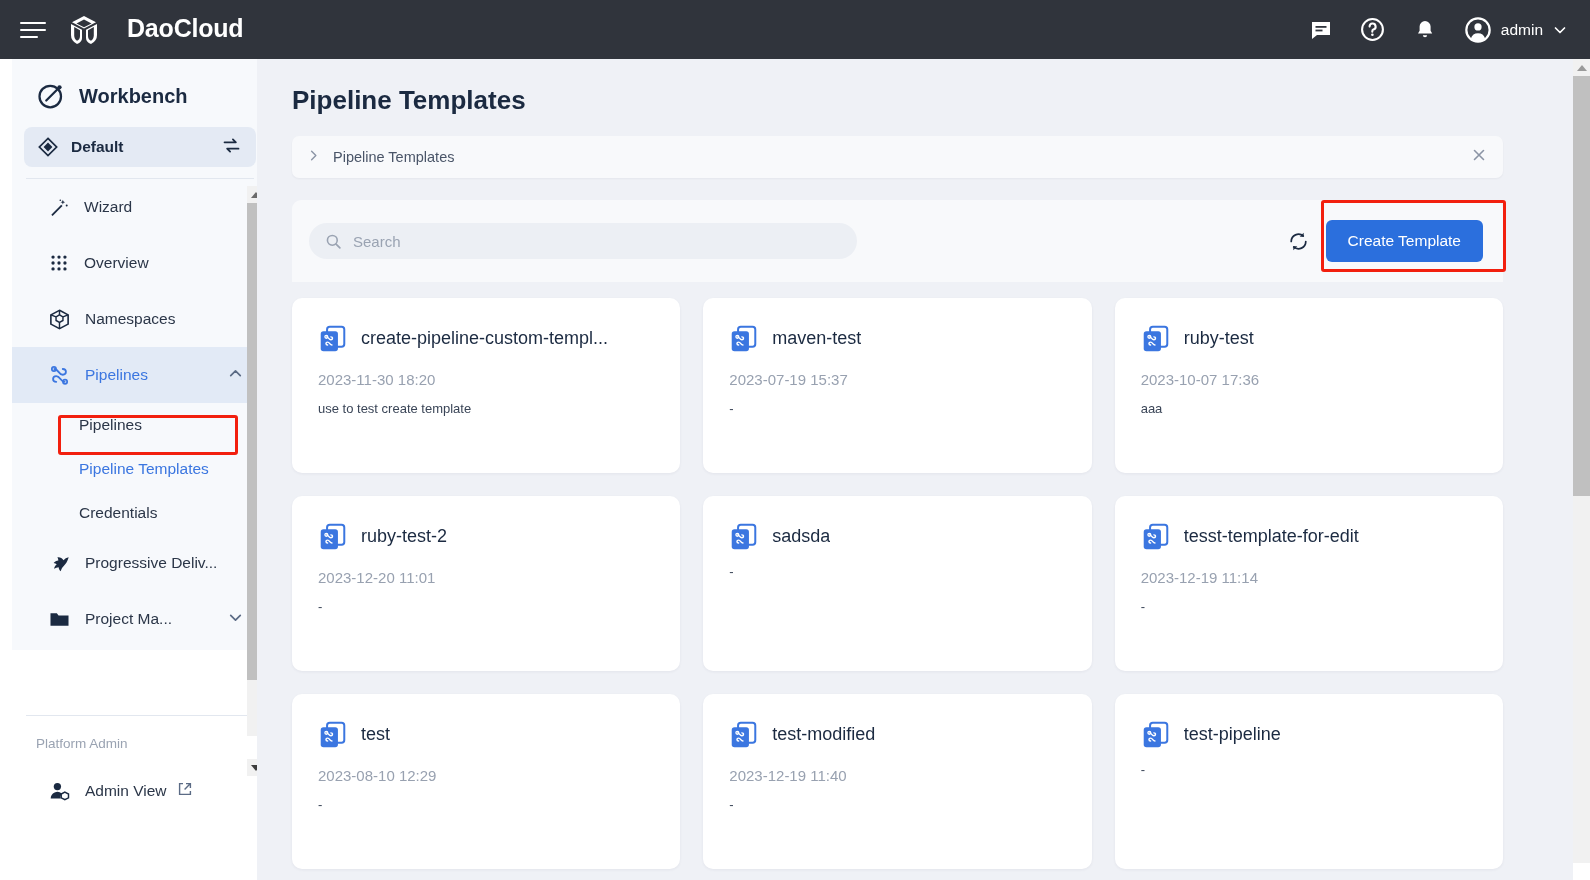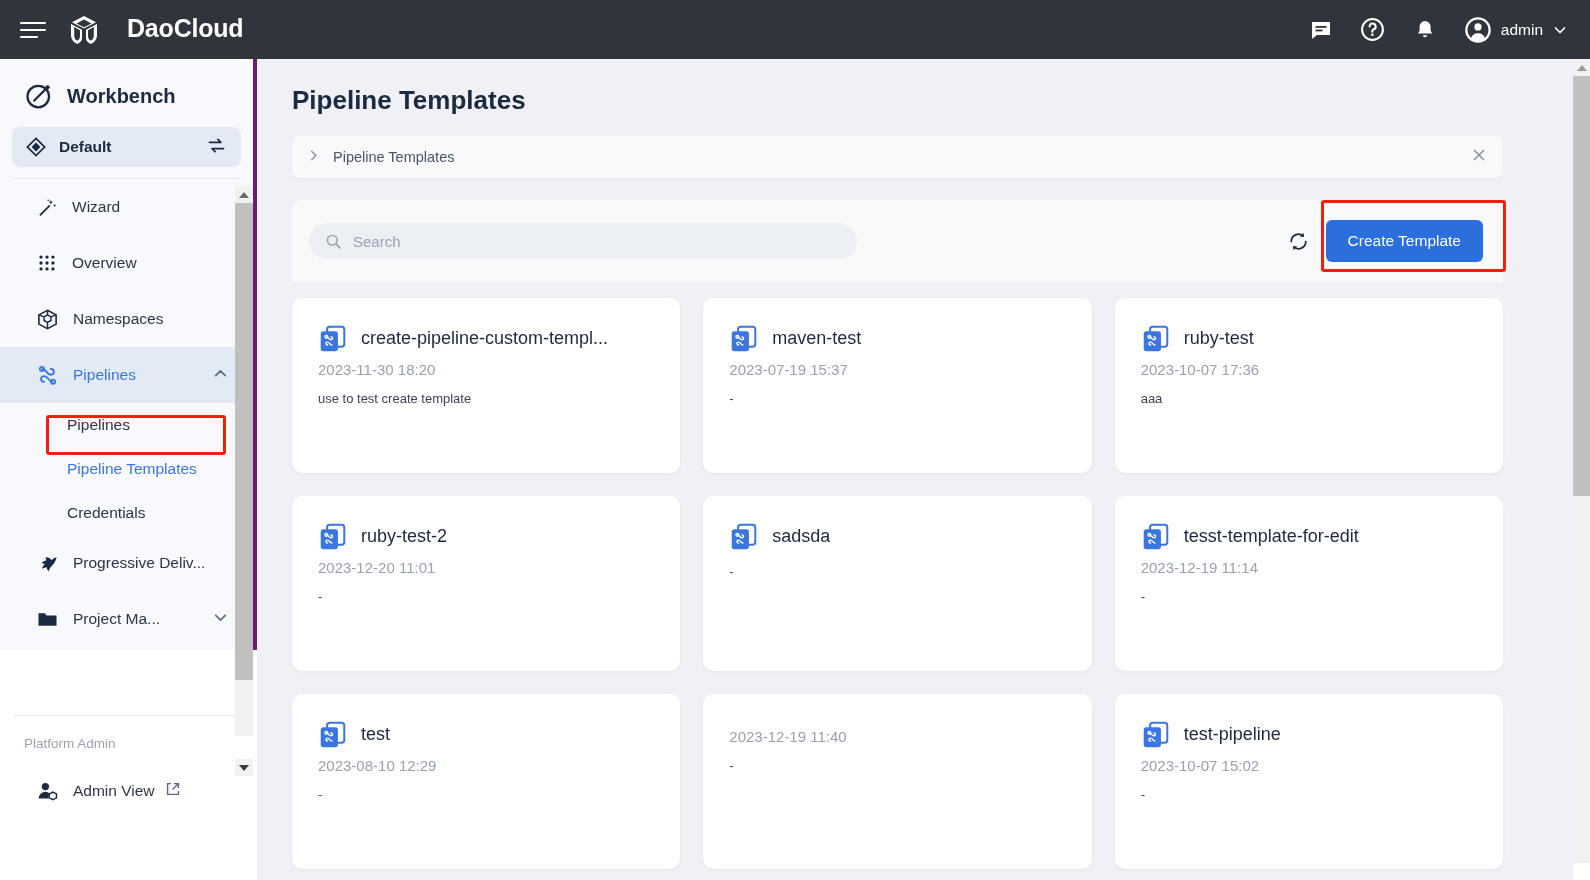--- a/index.html
+++ b/index.html
@@ -28,22 +28,22 @@
   .brand-name { color: #ffffff; font-size: 25px; font-weight: bold; letter-spacing: -0.2px; }
   .topbar-right {
     margin-left: auto; display: flex; align-items: center; gap: 26px; margin-right: 22px;
   }
   .ticon { width: 26px; height: 26px; display: flex; align-items: center; justify-content: center; cursor: pointer; }
   .user-chip { display: flex; align-items: center; gap: 9px; cursor: pointer; }
   .user-name { color: #fff; font-size: 15.5px; }
 
   
   .sidebar {
-    position: absolute; top: 59px; left: 0; width: 257px; height: 591px;
-    background: #f7f9fc; border-right: 4px solid #701a75;
+    position: absolute; top: 59px; left: 12px; width: 257px; height: 591px;
+    background: #f7f9fc; border-right: 1px solid #701a75;
   }
   .wb-head { display: flex; align-items: center; gap: 13px; padding: 22px 0 14px 24px; }
   .wb-title { font-size: 20px; font-weight: bold; color: #1b2a41; }
 
   .ctx-row {
     margin: 2px 12px 0 12px; height: 40px; border-radius: 8px; background: #e4eaf4;
     display: flex; align-items: center; padding: 0 14px 0 13px; cursor: pointer;
   }
   .ctx-label { font-size: 15.5px; font-weight: bold; color: #1b2a41; margin-left: 12px; }
   .ctx-swap { margin-left: auto; }
@@ -125,21 +125,21 @@
   }
   .card {
     background: #ffffff; border-radius: 10px; height: 175px; padding: 26px 17px 0 26px;
     box-shadow: 0 1px 3px rgba(30,40,60,.06);
   }
   .card-head { display: flex; align-items: center; gap: 14px; }
   .card-name {
     font-size: 18px; color: #1b2a41; white-space: nowrap; overflow: hidden; text-overflow: ellipsis;
     max-width: 300px;
   }
-  .card-time { font-size: 15px; color: #98a1b0; margin-top: 8px; }
+  .card-time { font-size: 15px; color: #98a1b0; margin-top: 18px; }
   .card-desc { font-size: 13px; color: #3a4557; margin-top: 13px; }
 
   
   .main-scroll { position: absolute; left: 1573px; top: 59px; width: 17px; height: 821px; }
   .ms-track { position: absolute; left: 0; top: 17px; width: 17px; height: 787px; background: #f1f1f1; }
   .ms-thumb { position: absolute; left: 0; top: 17px; width: 17px; height: 420px; background: #c0c0c0; }
   .ms-arrow { position: absolute; left: 0; width: 17px; height: 17px; background: #f1f1f1;
               display: flex; align-items: center; justify-content: center; cursor: pointer; }
   .ms-arrow.up { top: 0; }
   .gray-tri-up { width: 0; height: 0; border-left: 5px solid transparent; border-right: 5px solid transparent; border-bottom: 6px solid #9a9a9a; }
@@ -484,36 +484,45 @@
             <path d="M15.4 23.2c-2.4 0-2.4-3.2-4.8-3.2s-2.4 3.2 0 3.2" fill="none" stroke="#ffffff" stroke-width="1.6" stroke-linecap="round"></path>
             <circle cx="9.2" cy="14.2" r="1.6" fill="none" stroke="#ffffff" stroke-width="1.4"></circle>
           </svg>
           <span class="card-name">test</span>
         </div>
         <div class="card-time">2023-08-10 12:29</div>
         <div class="card-desc">-</div>
       </div>
 
       <div class="card">
+        <div class="card-head">
+          <svg width="29" height="29" viewBox="0 0 32 32">
+            <rect x="10" y="3" width="19" height="22" rx="3" fill="none" stroke="#3b76e0" stroke-width="2.2"></rect>
+            <rect x="3" y="8" width="19" height="22" rx="3" fill="#3b76e0"></rect>
+            <path d="M9.4 14.2c2.4 0 2.4 3.2 4.8 3.2s2.4-3.2 0-3.2" fill="none" stroke="#ffffff" stroke-width="1.6" stroke-linecap="round"></path>
+            <path d="M15.4 23.2c-2.4 0-2.4-3.2-4.8-3.2s-2.4 3.2 0 3.2" fill="none" stroke="#ffffff" stroke-width="1.6" stroke-linecap="round"></path>
+            <circle cx="9.2" cy="14.2" r="1.6" fill="none" stroke="#ffffff" stroke-width="1.4"></circle>
+          </svg>
+          <span class="card-name">test-modified</span>
+        </div>
         <div class="card-time">2023-12-19 11:40</div>
         <div class="card-desc">-</div>
       </div>
 
       <div class="card">
         <div class="card-head">
           <svg width="29" height="29" viewBox="0 0 32 32">
             <rect x="10" y="3" width="19" height="22" rx="3" fill="none" stroke="#3b76e0" stroke-width="2.2"></rect>
             <rect x="3" y="8" width="19" height="22" rx="3" fill="#3b76e0"></rect>
             <path d="M9.4 14.2c2.4 0 2.4 3.2 4.8 3.2s2.4-3.2 0-3.2" fill="none" stroke="#ffffff" stroke-width="1.6" stroke-linecap="round"></path>
             <path d="M15.4 23.2c-2.4 0-2.4-3.2-4.8-3.2s-2.4 3.2 0 3.2" fill="none" stroke="#ffffff" stroke-width="1.6" stroke-linecap="round"></path>
             <circle cx="9.2" cy="14.2" r="1.6" fill="none" stroke="#ffffff" stroke-width="1.4"></circle>
           </svg>
           <span class="card-name">test-pipeline</span>
         </div>
-        <div class="card-time">2023-10-07 15:02</div>
         <div class="card-desc">-</div>
       </div>
 
     </div>
   </div>
 
   <div class="main-scroll">
     <div class="ms-track"></div>
     <div class="ms-thumb"></div>
     <div class="ms-arrow up">

